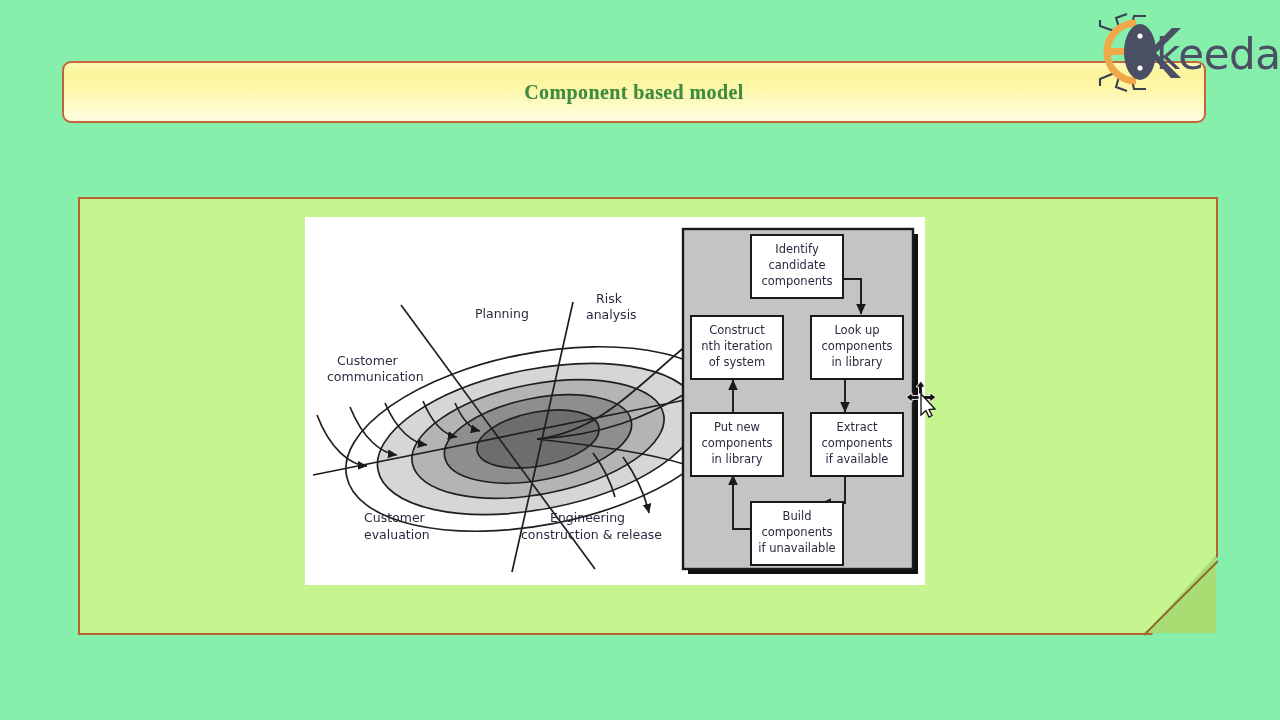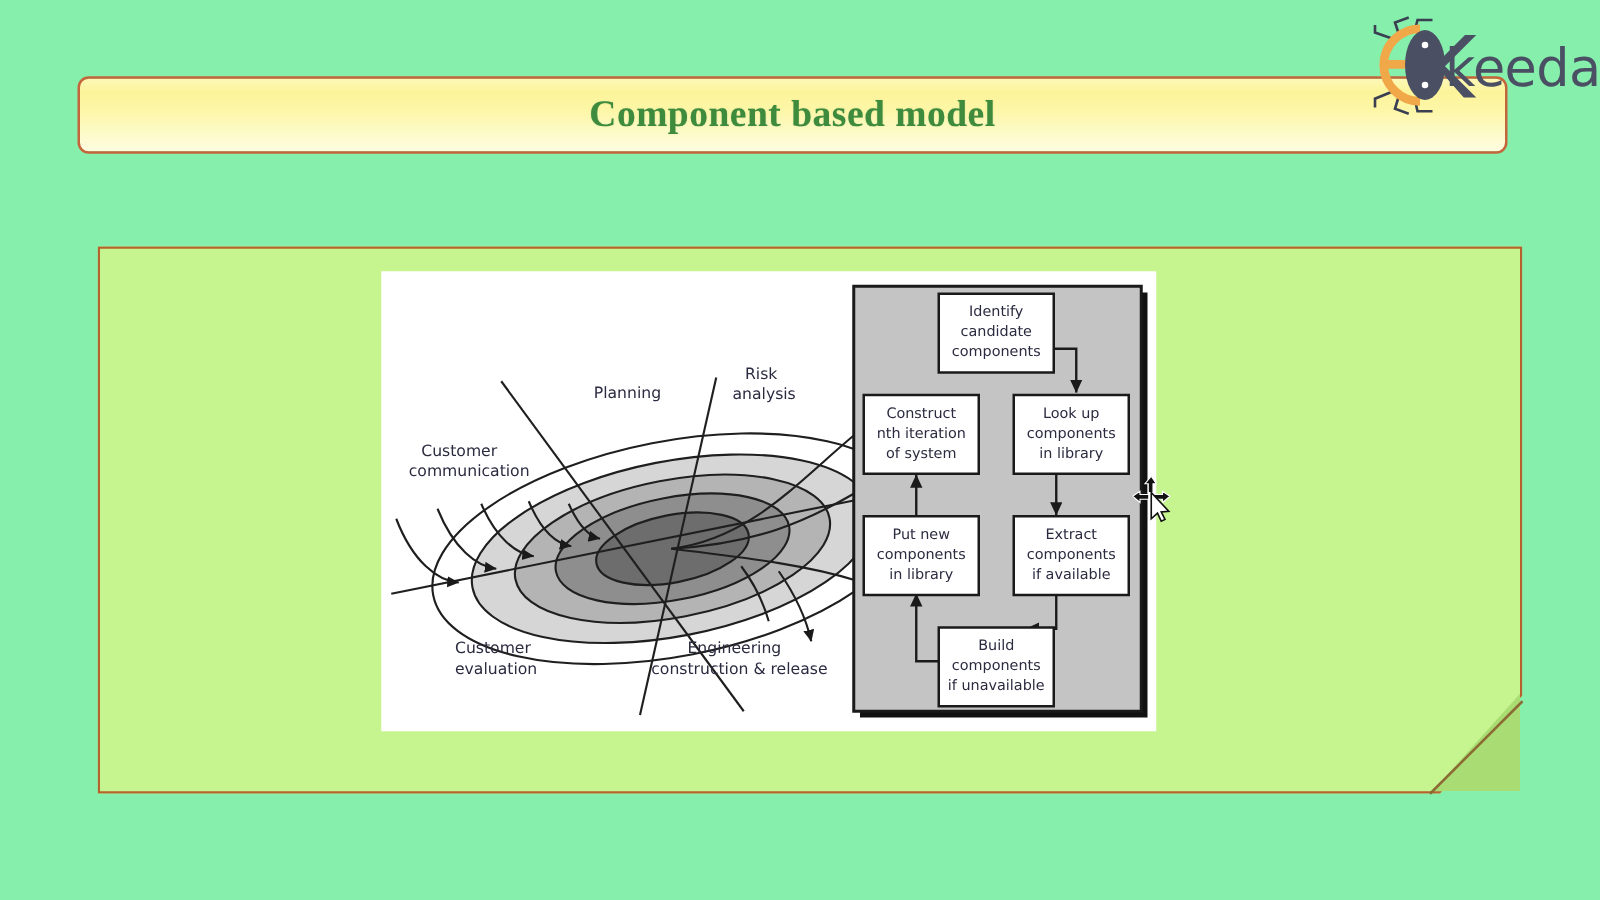--- a/index.html
+++ b/index.html
@@ -43,21 +43,21 @@
     background: linear-gradient(180deg,
         #fdf9b8 0%, #fcf49a 18%, #fdf6a6 42%,
         #fdfac4 70%, #fefce0 100%);
     z-index: 10;
     display: flex;
     align-items: center;
     justify-content: center;
   }
   #title-banner .title-text {
     font-family: "Liberation Serif", "DejaVu Serif", serif;
-    font-size: 30px;
+    font-size: 20px;
     font-weight: bold;
     color: #3e8b3e;
     letter-spacing: 0.4px;
     text-shadow: 0 0 1px rgba(62,139,62,0.35);
   }
 
   
   #content-card {
     position: absolute;
     left: 78px; top: 197px;

